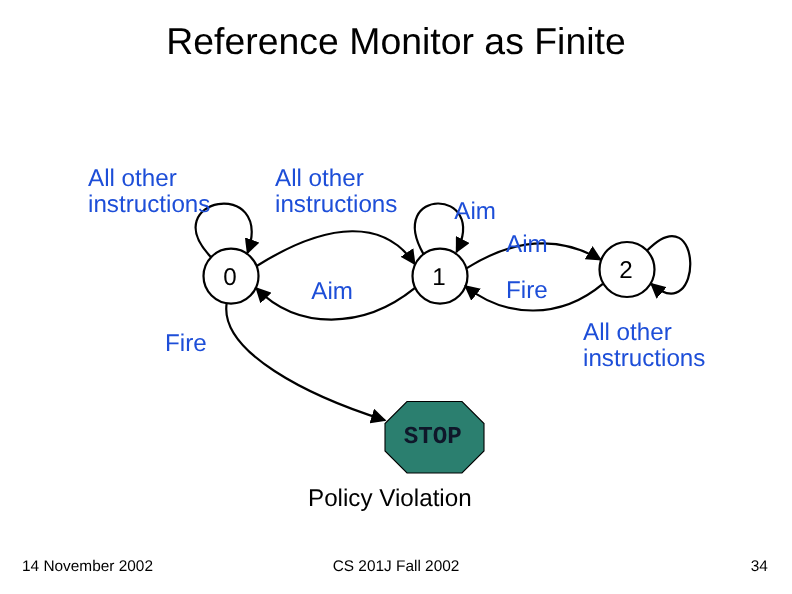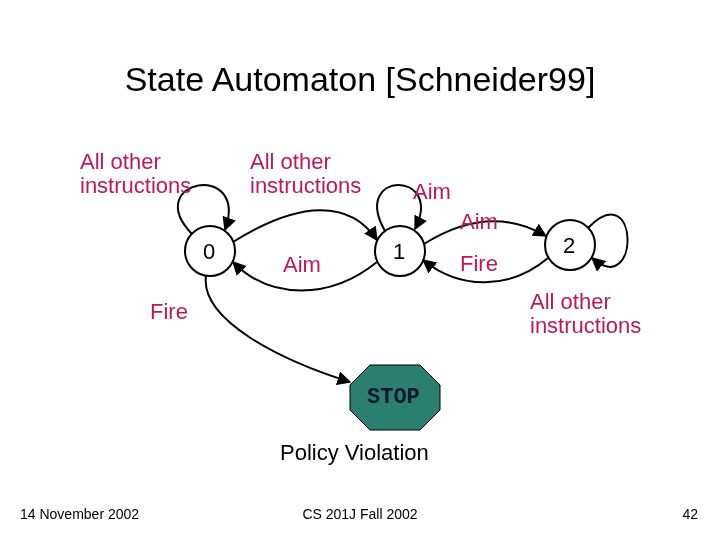--- a/index.html
+++ b/index.html
@@ -22,21 +22,21 @@
     position: absolute;
     left: 0;
     top: 0;
     width: 720px;
     height: 540px;
   }
   .label {
     position: absolute;
     font-size: 22px;
     line-height: 1.1;
-    color: #be185d;
+    color: #1d4ed8;
   }
   .state-label {
     position: absolute;
     font-size: 22px;
     text-align: center;
   }
   .stop {
     position: absolute;
     font-family: "Courier New", monospace;
     font-weight: bold;
@@ -65,22 +65,21 @@
   }
   .policy {
     position: absolute;
     font-size: 22px;
   }
 </style>
 </head>
 <body>
 
 <div class="title">
-  <br>
-  <span>State Automaton [Schneider99]</span>
+  <span>Reference Monitor as Finite</span><br>
 </div>
 
 <svg class="diagram" viewBox="0 0 720 540">
   <defs>
     <marker id="arrow" viewBox="0 0 10 10" refX="9" refY="5" markerWidth="7" markerHeight="7" orient="auto-start-reverse">
       <path d="M 0 0 L 10 5 L 0 10 z" fill="#000"></path>
     </marker>
   </defs>
 
   <circle cx="210" cy="251" r="25" fill="none" stroke="#000" stroke-width="2"></circle>
@@ -122,13 +121,13 @@
 <div class="label" style="left:460px; top:210px;">Aim</div>
 <div class="label" style="left:460px; top:252px;">Fire</div>
 <div class="label" style="left:150px; top:300px;">Fire</div>
 
 <div class="stop" style="left:367px; top:385px;">STOP</div>
 
 <div class="policy" style="left:280px; top:440px;text-align:right;">Policy Violation</div>
 
 <div class="footer-left">14 November 2002</div>
 <div class="footer-center">CS 201J Fall 2002</div>
-<div class="footer-right">42</div>
+<div class="footer-right">34</div>
 
 </body></html>

